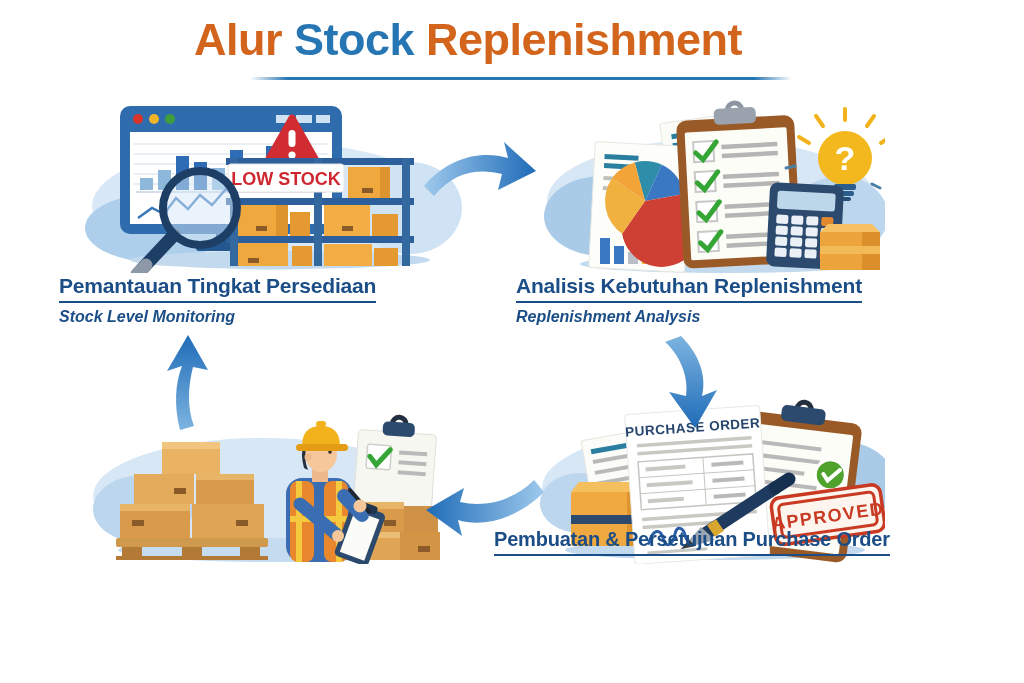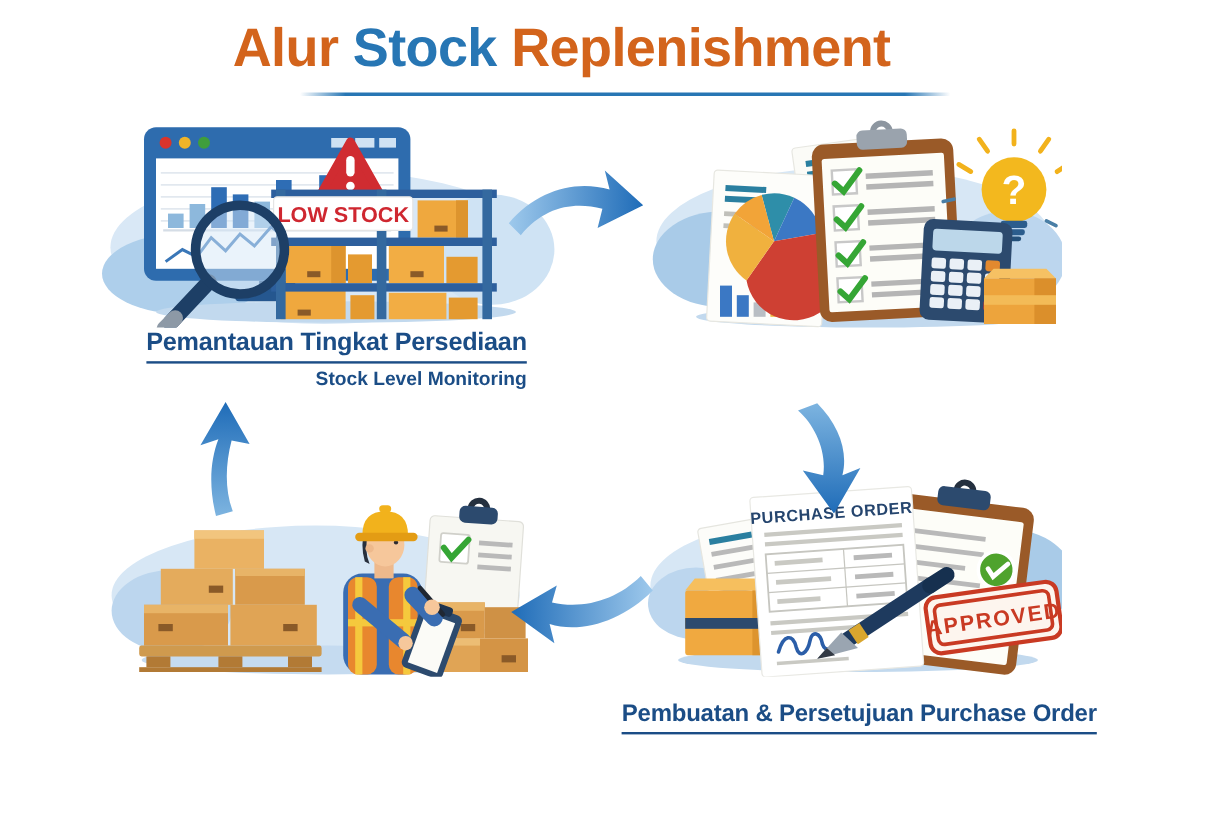--- a/index.html
+++ b/index.html
@@ -12,30 +12,30 @@
     position:absolute; top:14px; left:0; width:100%;
     text-align:center; font-size:45px; font-weight:bold; letter-spacing:-0.5px;
   }
   .title .w-orange { color:#d3641c; }
   .title .w-blue   { color:#2776b4; }
   .title-underline {
     position:absolute; top:77px; left:250px; width:542px; height:3px; border-radius:2px;
     background:linear-gradient(90deg, rgba(39,118,180,0), #2776b4 7%, #2776b4 93%, rgba(39,118,180,0));
   }
   
-  .step-label { position:absolute; text-align:right; color:#1b4d86; }
+  .step-label { position:absolute; text-align:left; color:#1b4d86; }
   .step-label .main {
     display:inline-block; font-size:21px; font-weight:bold; white-space:nowrap;
     padding-bottom:3px; border-bottom:2px solid #1b4d86; letter-spacing:-0.2px;
   }
   .step-label.tight .main { font-size:20px; }
-  .step-label .sub { margin-top:5px; font-size:16px; font-weight:bold; }
+  .step-label .sub { margin-top:5px; font-size:16px; font-weight:bold; font-style:italic; }
   .lbl-q1 { left:59px;  top:274px; width:380px; }
   .lbl-q2 { left:516px; top:274px; width:380px; }
-  .lbl-q3 { left:494px; top:584px; width:420px; }
+  .lbl-q3 { left:494px; top:528px; width:420px; }
   .lbl-q4 { left:73px;  top:558px; width:400px; }
   .illus, .arrow { position:absolute; }
 </style>
 </head>
 <body>
 
 <div class="canvas">
 
   <div class="title">
     <span class="w-orange">Alur</span>
@@ -406,19 +406,23 @@
           <stop offset="1" stop-color="#1f6cb8"></stop>
     </linearGradient>
       </defs>
     <path d="M32,100 C26,76 27,54 34,36 L19,41 L40,5 L60,40 L45,37 C40,56 39,78 46,96 Z" fill="url(#gD)"></path>
   </svg>
 
   <div class="step-label lbl-q1">
     <span class="main">Pemantauan Tingkat Persediaan</span>
     <div class="sub">Stock Level Monitoring</div>
   </div>
+  <div class="step-label lbl-q2">
+    <span class="main">Analisis Kebutuhan Replenishment</span>
+    <div class="sub">Replenishment Analysis</div>
+  </div>
   <div class="step-label tight lbl-q3">
     <span class="main">Pembuatan &amp; Persetujuan Purchase Order</span>
   </div>
   <div class="step-label lbl-q4">
   </div>
 
 </div>
 
 </body></html>

